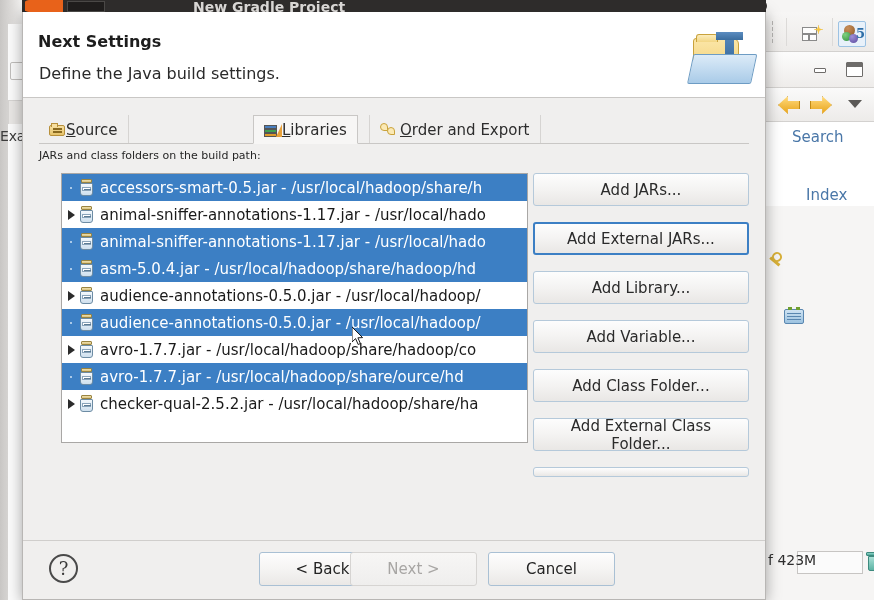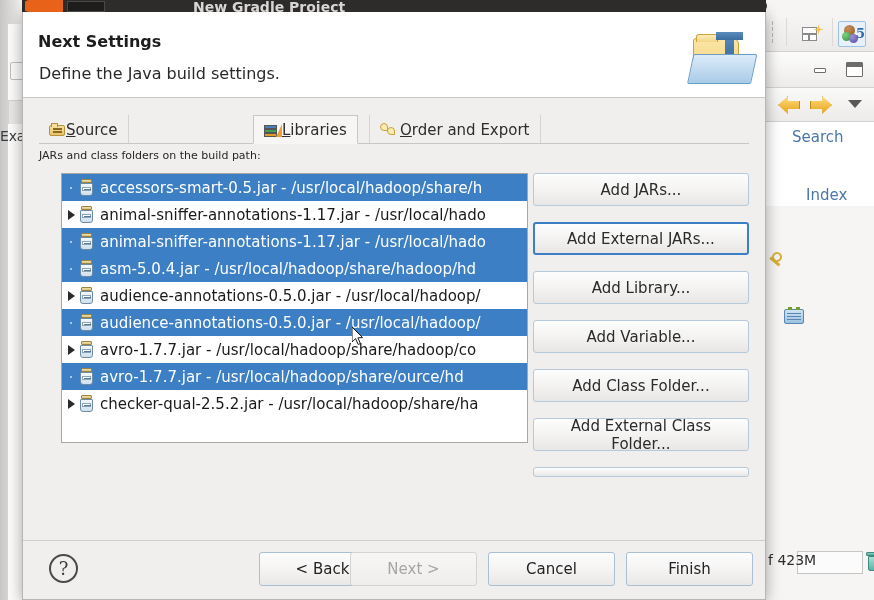--- a/index.html
+++ b/index.html
@@ -660,16 +660,15 @@
           <button class="btn">Add External Class Folder...</button>
           <div class="btn partial"></div>
         </div>
     </div>
 
     <div class="dlg-footer">
       <div class="help-icon">?</div>
       <button class="fbtn b-back">&lt; Back</button>
       <button class="fbtn b-next disabled">Next &gt;</button>
       <button class="fbtn b-cancel">Cancel</button>
-      <button class="fbtn b-finish">Finish</button>
     </div>
   </div>
 </div>
 
 </body></html>

